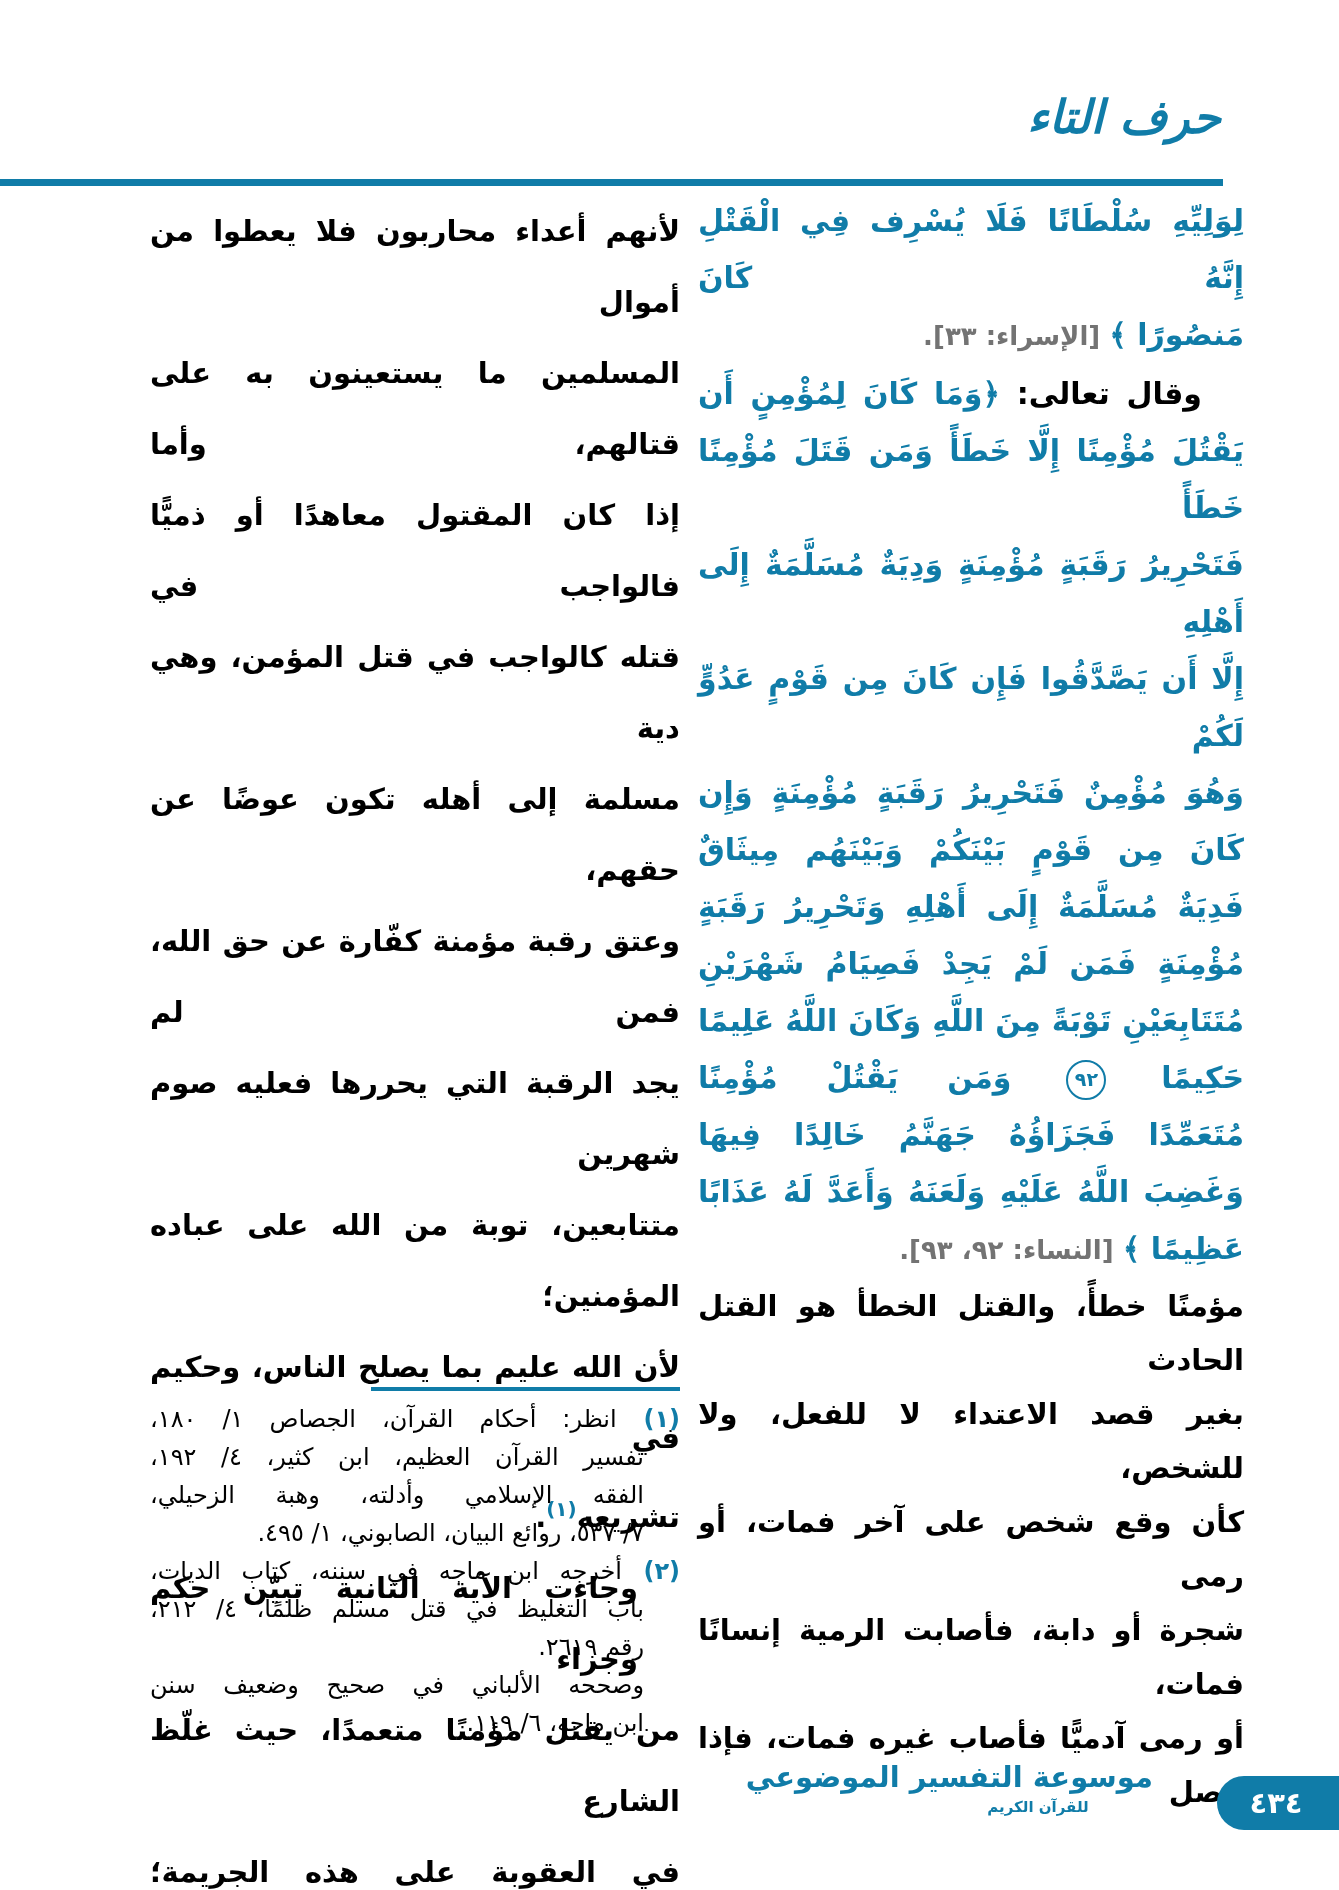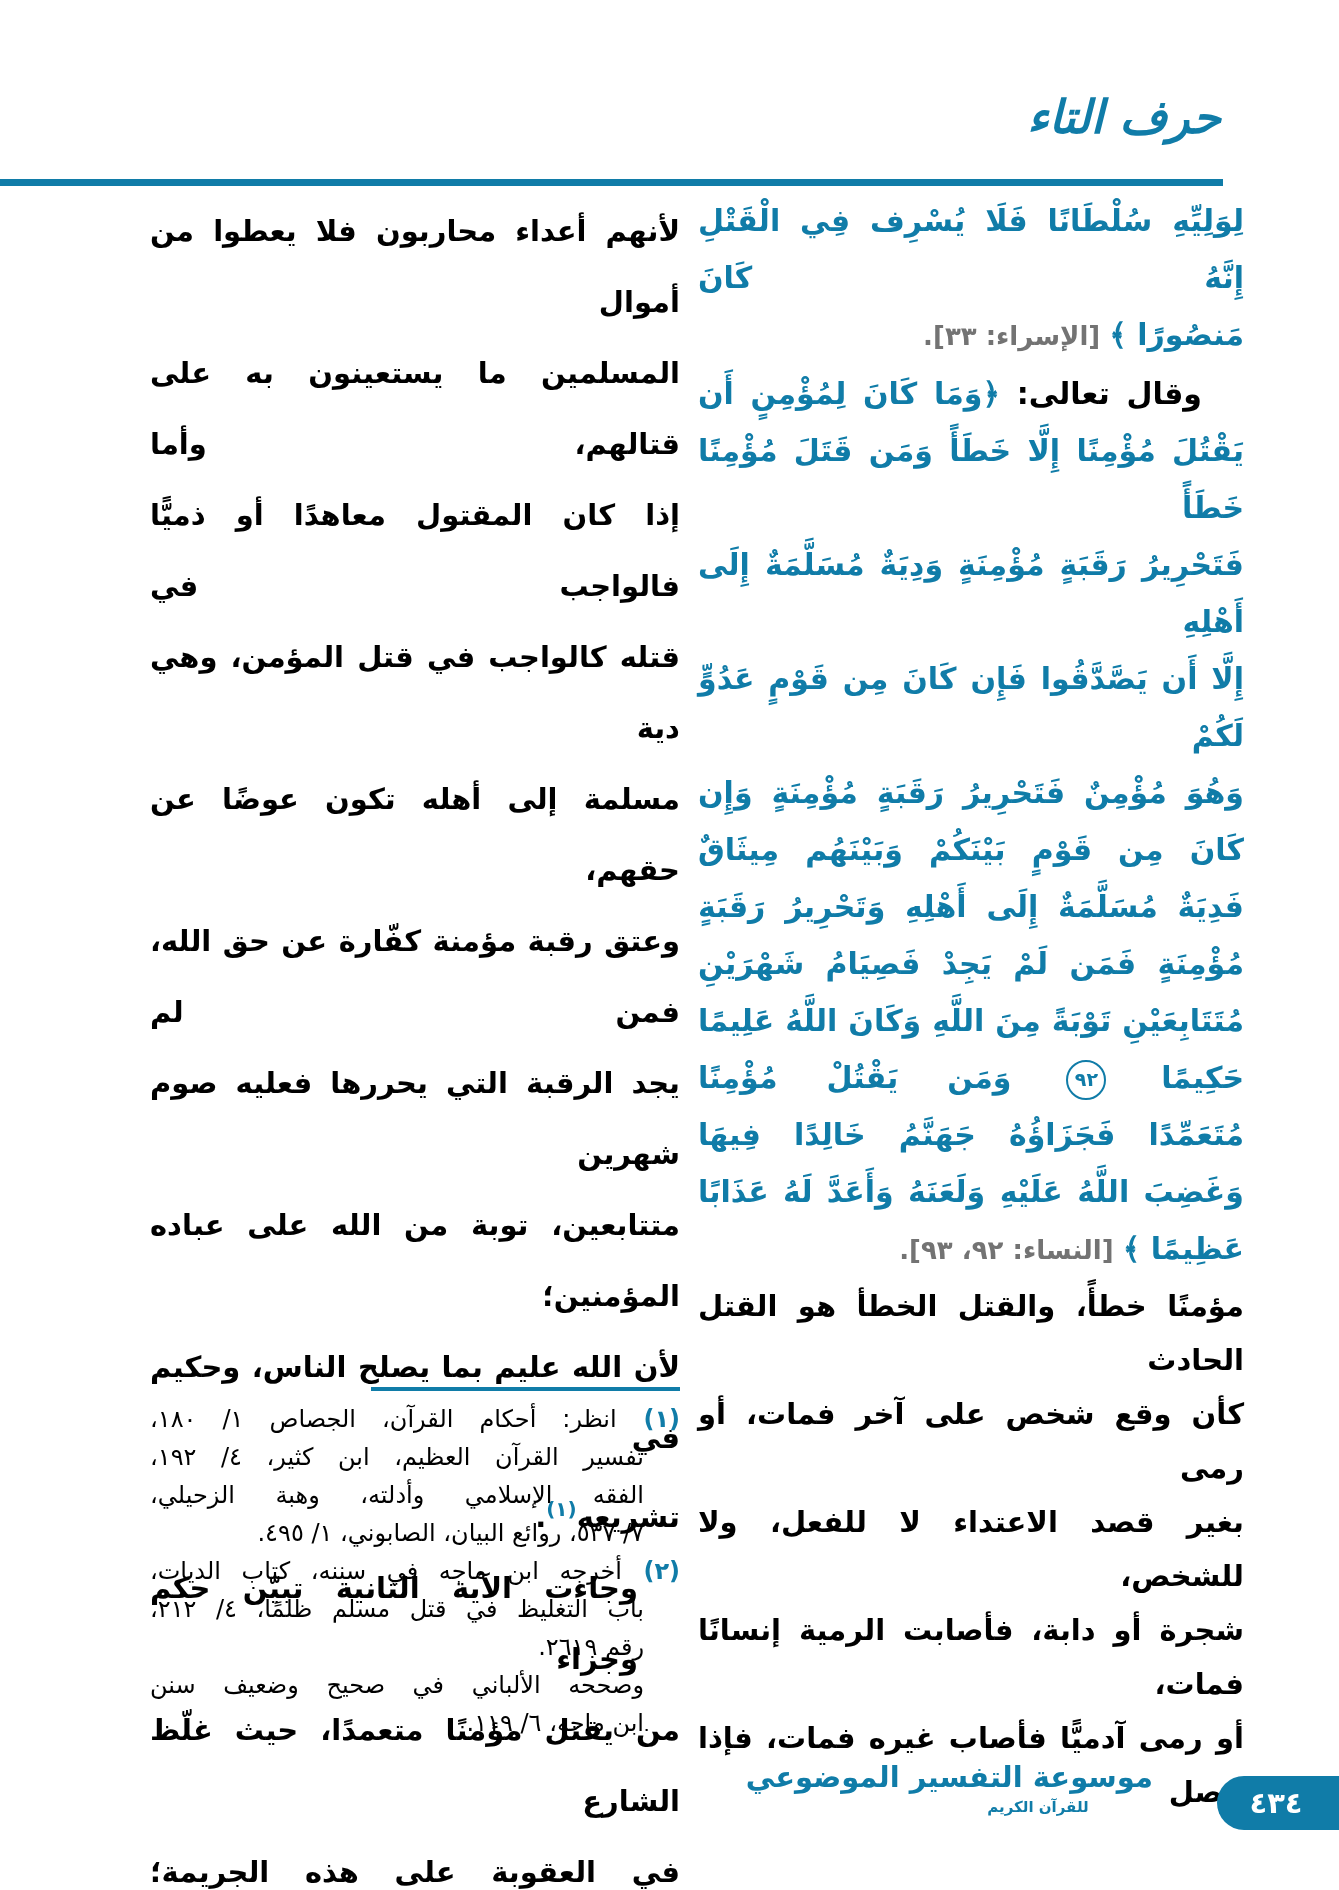--- a/index.html
+++ b/index.html
@@ -83,22 +83,22 @@
       <div class="tline lq"><span class="seg-q">وَهُوَ مُؤْمِنٌ فَتَحْرِيرُ رَقَبَةٍ مُؤْمِنَةٍ وَإِن</span></div>
       <div class="tline lq"><span class="seg-q">كَانَ مِن قَوْمٍ بَيْنَكُمْ وَبَيْنَهُم مِيثَاقٌ</span></div>
       <div class="tline lq"><span class="seg-q">فَدِيَةٌ مُسَلَّمَةٌ إِلَى أَهْلِهِ وَتَحْرِيرُ رَقَبَةٍ</span></div>
       <div class="tline lq"><span class="seg-q">مُؤْمِنَةٍ فَمَن لَمْ يَجِدْ فَصِيَامُ شَهْرَيْنِ</span></div>
       <div class="tline lq"><span class="seg-q">مُتَتَابِعَيْنِ تَوْبَةً مِنَ اللَّهِ وَكَانَ اللَّهُ عَلِيمًا</span></div>
       <div class="tline lq"><span class="seg-q">حَكِيمًا </span><span class="seg-ay">٩٢</span><span class="seg-q"> وَمَن يَقْتُلْ مُؤْمِنًا</span></div>
       <div class="tline lq"><span class="seg-q">مُتَعَمِّدًا فَجَزَاؤُهُ جَهَنَّمُ خَالِدًا فِيهَا</span></div>
       <div class="tline lq"><span class="seg-q">وَغَضِبَ اللَّهُ عَلَيْهِ وَلَعَنَهُ وَأَعَدَّ لَهُ عَذَابًا</span></div>
       <div class="tline lq end"><span class="seg-q">عَظِيمًا ﴾</span><span class="seg-ref"> [النساء: ٩٢، ٩٣].</span></div>
       <div class="tline lb"><span class="seg-b">مؤمنًا خطأً، والقتل الخطأ هو القتل الحادث</span></div>
+      <div class="tline lb"><span class="seg-b">بغير قصد الاعتداء لا للفعل، ولا للشخص،</span></div>
       <div class="tline lb"><span class="seg-b">كأن وقع شخص على آخر فمات، أو رمى</span></div>
-      <div class="tline lb"><span class="seg-b">بغير قصد الاعتداء لا للفعل، ولا للشخص،</span></div>
       <div class="tline lb"><span class="seg-b">شجرة أو دابة، فأصابت الرمية إنسانًا فمات،</span></div>
       <div class="tline lb"><span class="seg-b">أو رمى آدميًّا فأصاب غيره فمات، فإذا حصل</span></div>
     </div>
   <div class="col col-left">
       <div class="tline lb"><span class="seg-b">لأنهم أعداء محاربون فلا يعطوا من أموال</span></div>
       <div class="tline lb"><span class="seg-b">المسلمين ما يستعينون به على قتالهم، وأما</span></div>
       <div class="tline lb"><span class="seg-b">إذا كان المقتول معاهدًا أو ذميًّا فالواجب في</span></div>
       <div class="tline lb"><span class="seg-b">قتله كالواجب في قتل المؤمن، وهي دية</span></div>
       <div class="tline lb"><span class="seg-b">مسلمة إلى أهله تكون عوضًا عن حقهم،</span></div>
       <div class="tline lb"><span class="seg-b">وعتق رقبة مؤمنة كفّارة عن حق الله، فمن لم</span></div>

